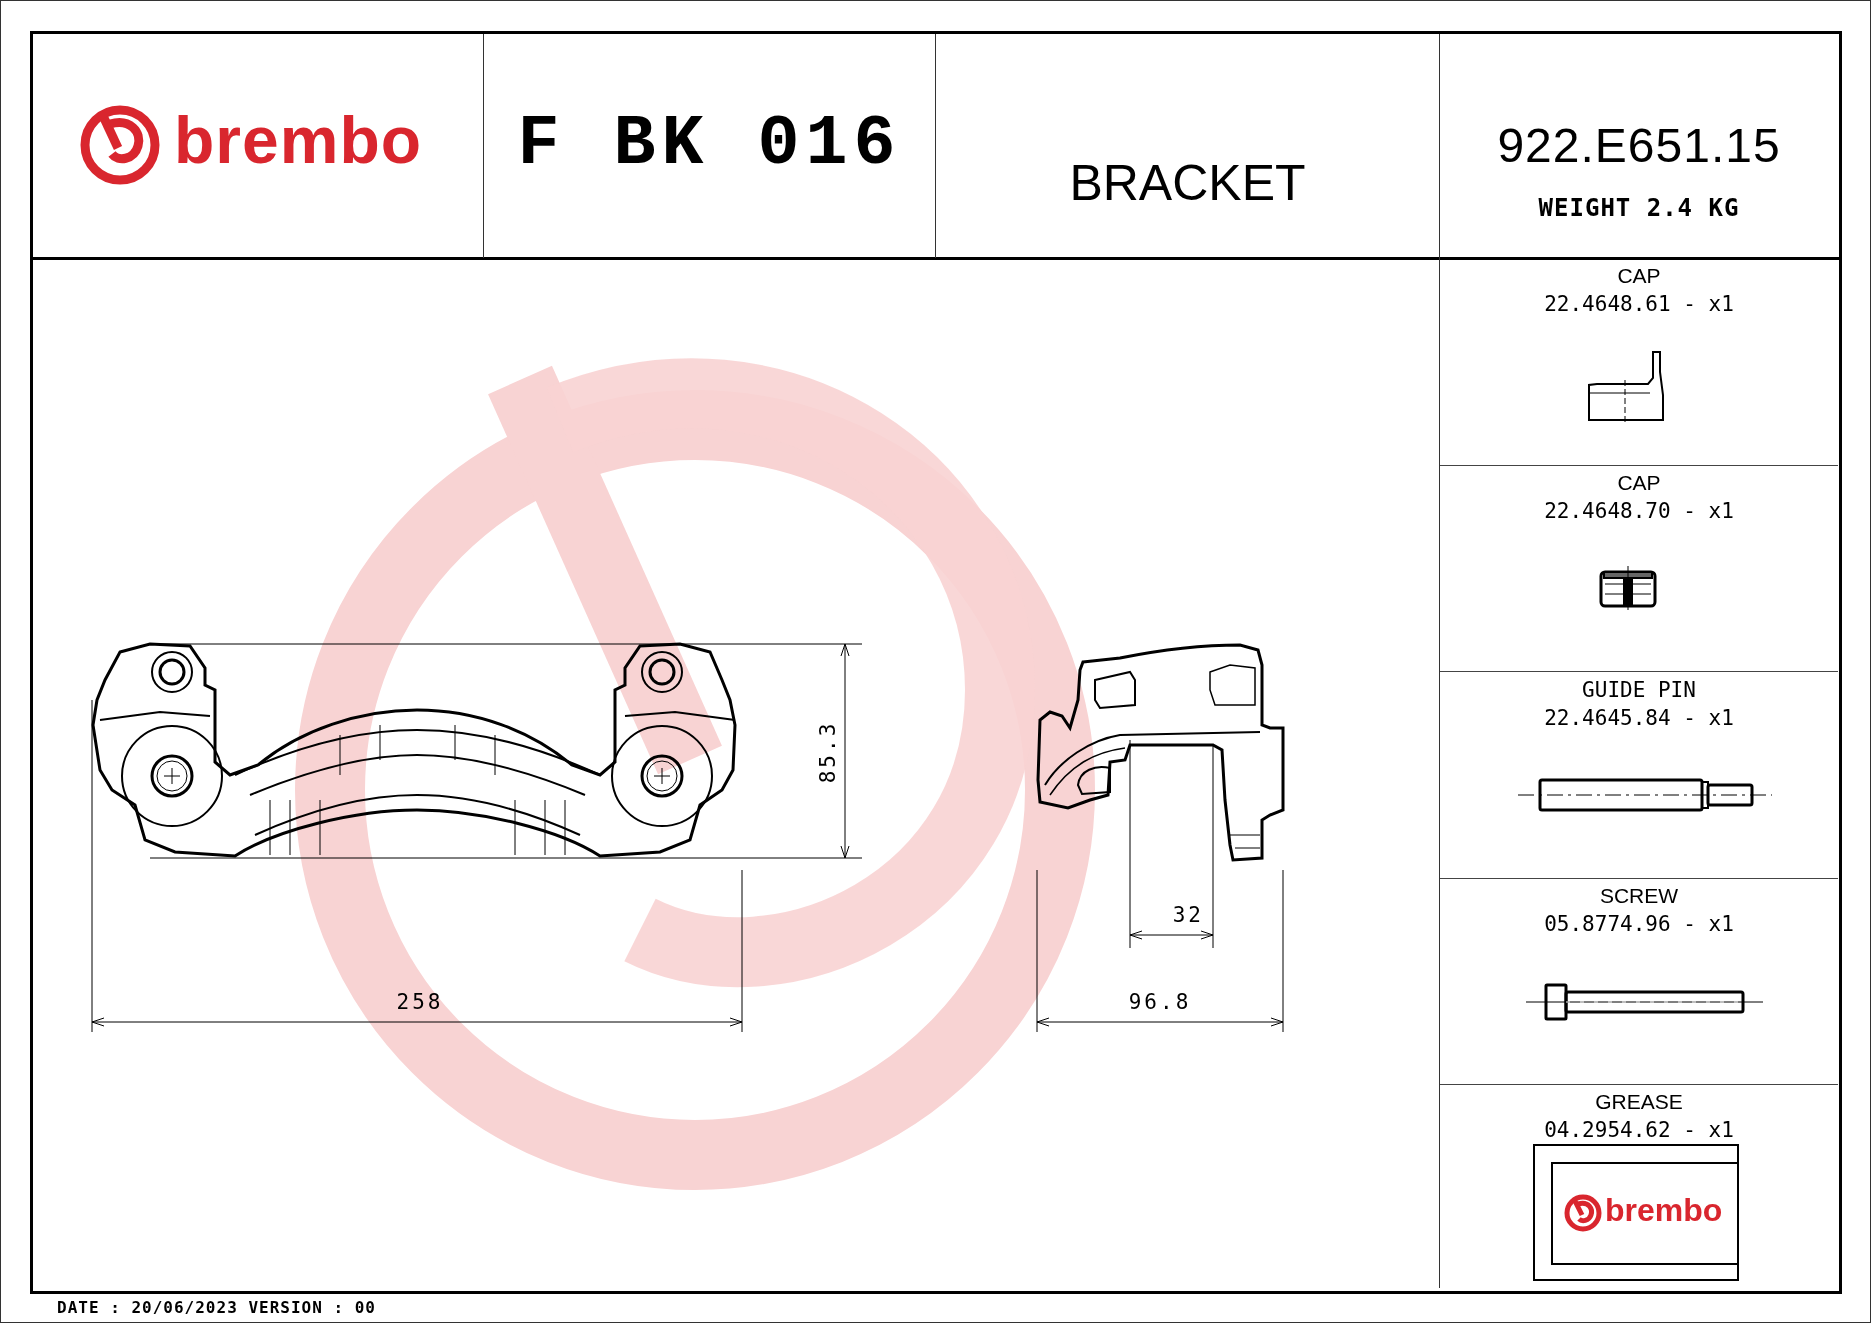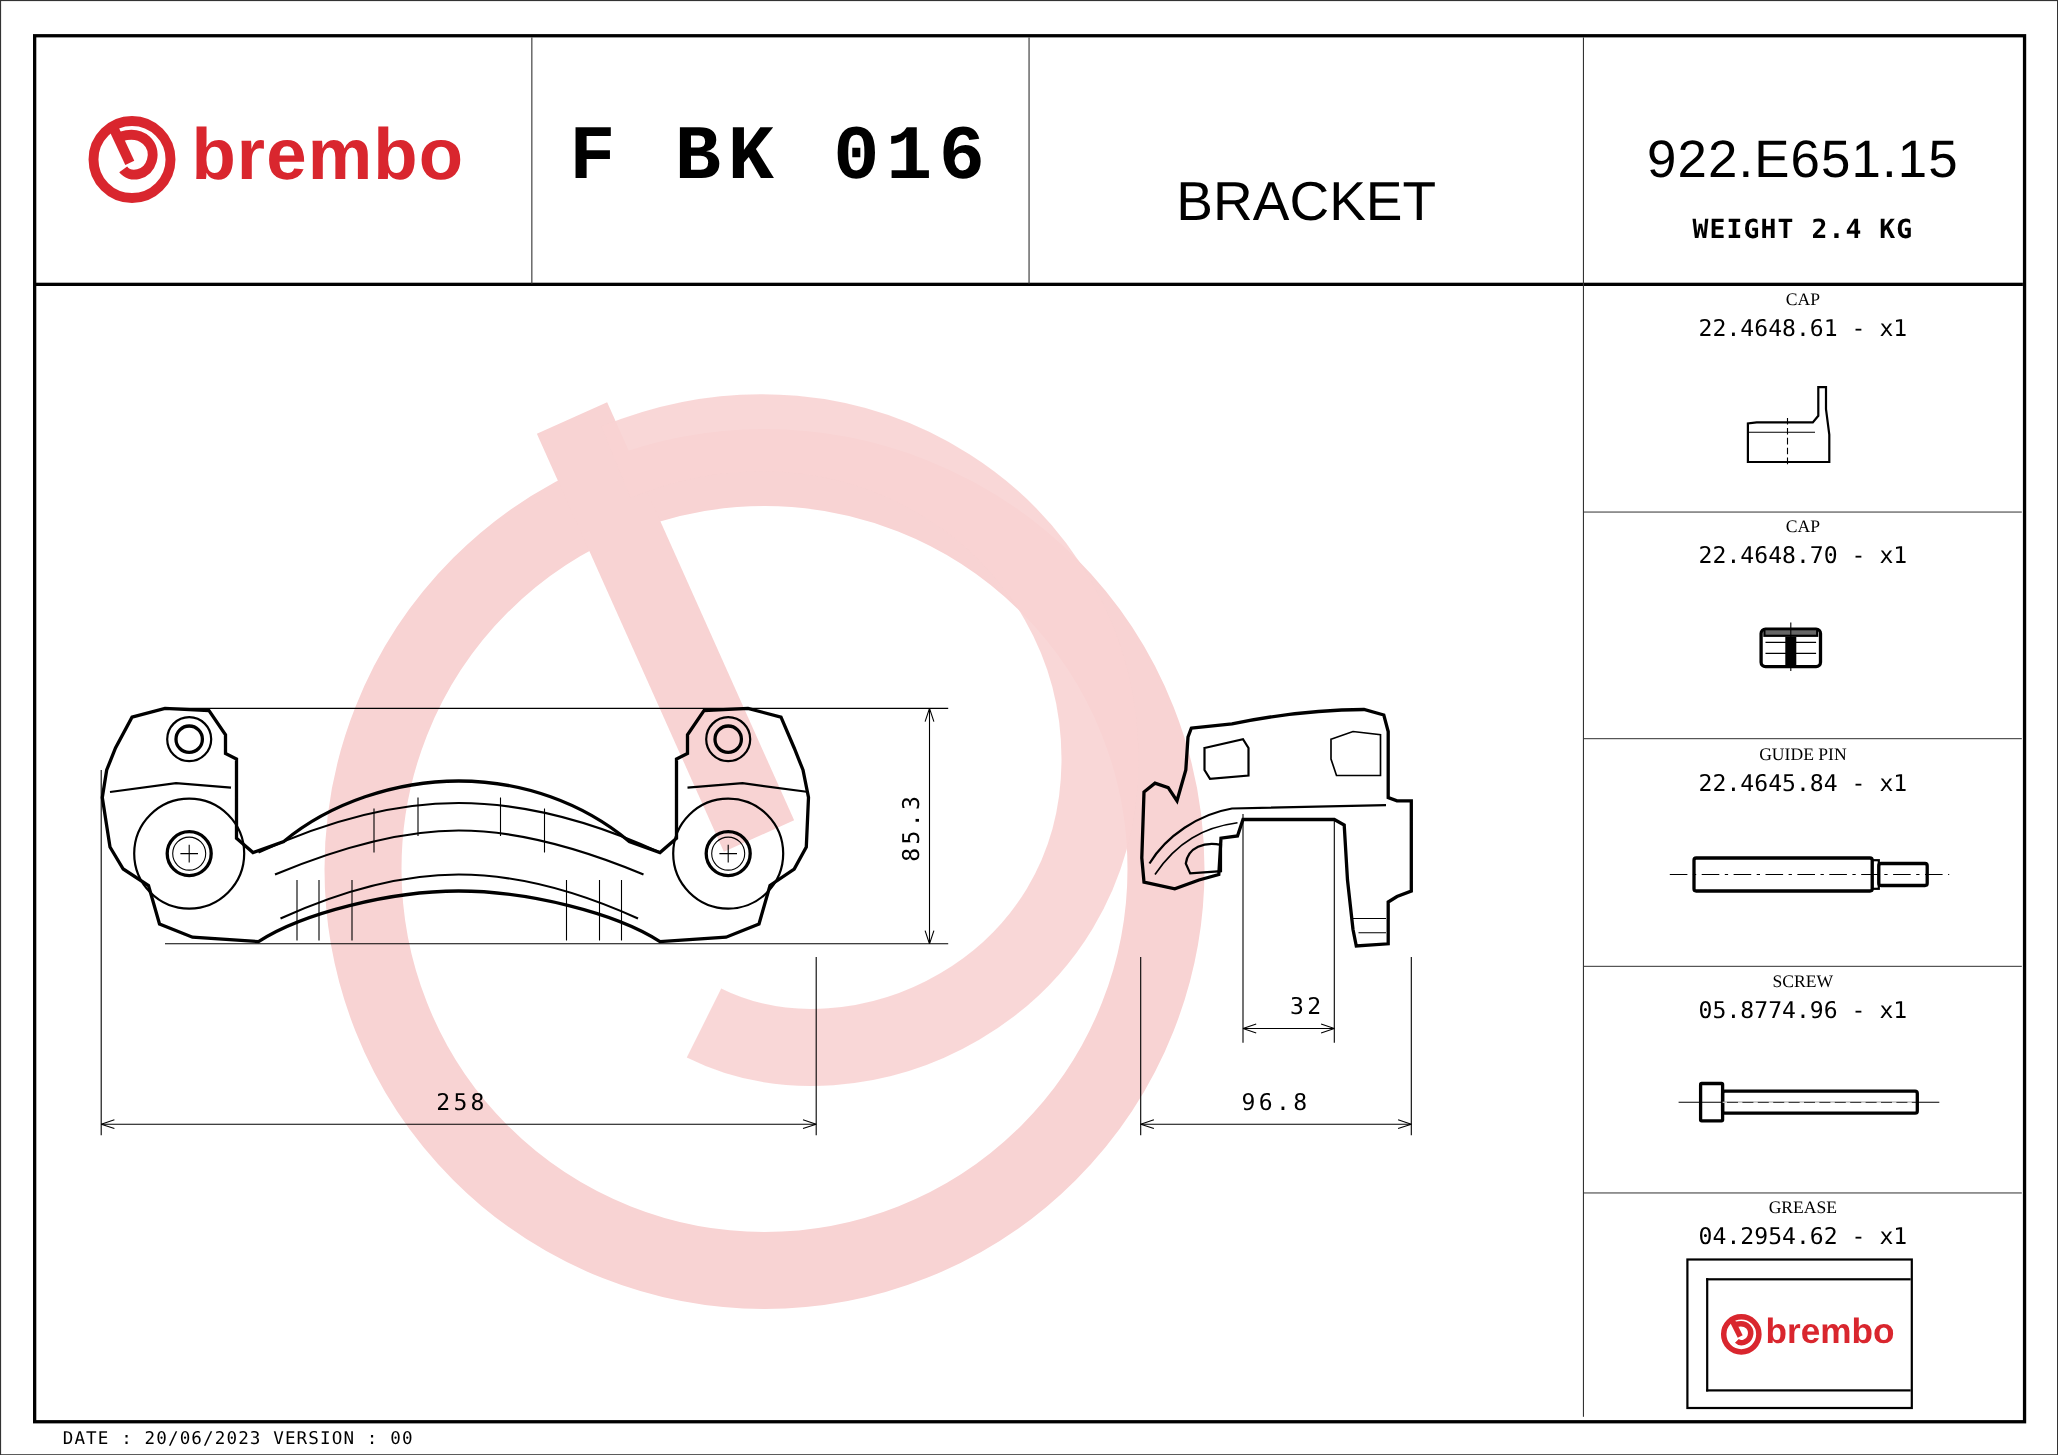--- a/index.html
+++ b/index.html
@@ -11,24 +11,24 @@
   .abs { position: absolute; }
   .vline { position: absolute; width: 1px; background: #333; }
   .hline { position: absolute; height: 1px; background: #444; }
   .hthick { position: absolute; height: 3px; background: #000; }
   .mono { font-family: "DejaVu Sans Mono", "Liberation Mono", monospace; }
   .center { text-align: center; }
   .code { font-weight: bold; font-size: 70px; letter-spacing: 6px; }
   .bracket { font-size: 50px; margin-top: 32px; }
   .partno { font-size: 48px; letter-spacing: 1px; }
   .weight { font-size: 24px; font-weight: bold; letter-spacing: 1px; }
-  .part-name { font-size: 16px; font-family: Liberation Serif, serif; }
+  .part-name { font-size: 21px; }
   .part-num { font-size: 21px; }
   .dim { font-size: 21px; letter-spacing: 3px; }
-  .date { font-size: 16px; font-weight: normal; letter-spacing: 1px; }
+  .date { font-size: 16px; font-weight: bold; letter-spacing: 1px; }
   svg { position: absolute; left: 0; top: 0; overflow: visible; }
 </style>
 </head>
 <body>
 
 <div class="outer"></div>
 
 <svg width="1871" height="1323">
   <g fill="none" stroke="#f8d3d3">
     <circle cx="695" cy="790" r="365" stroke-width="70"></circle>

